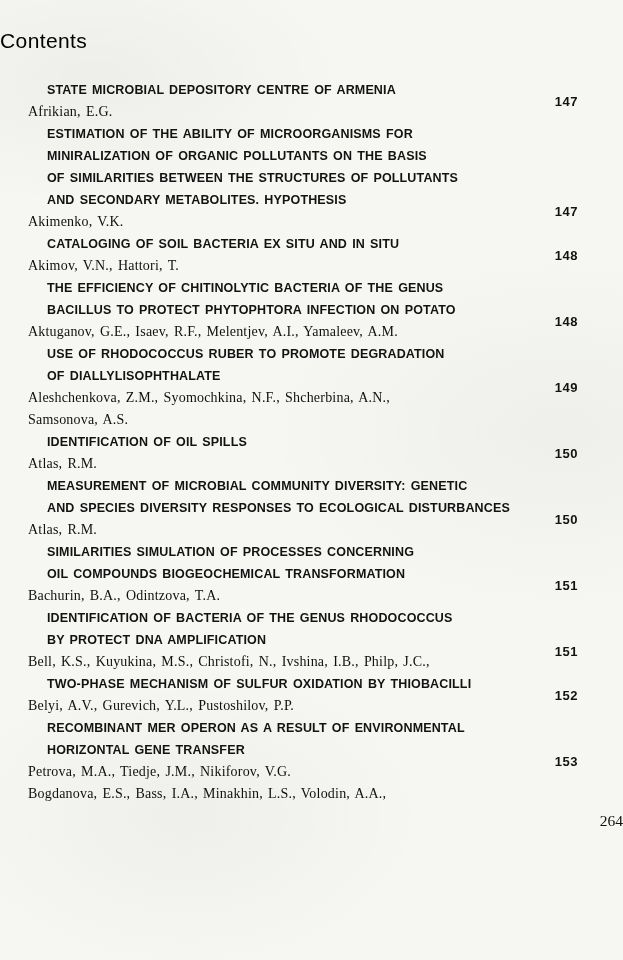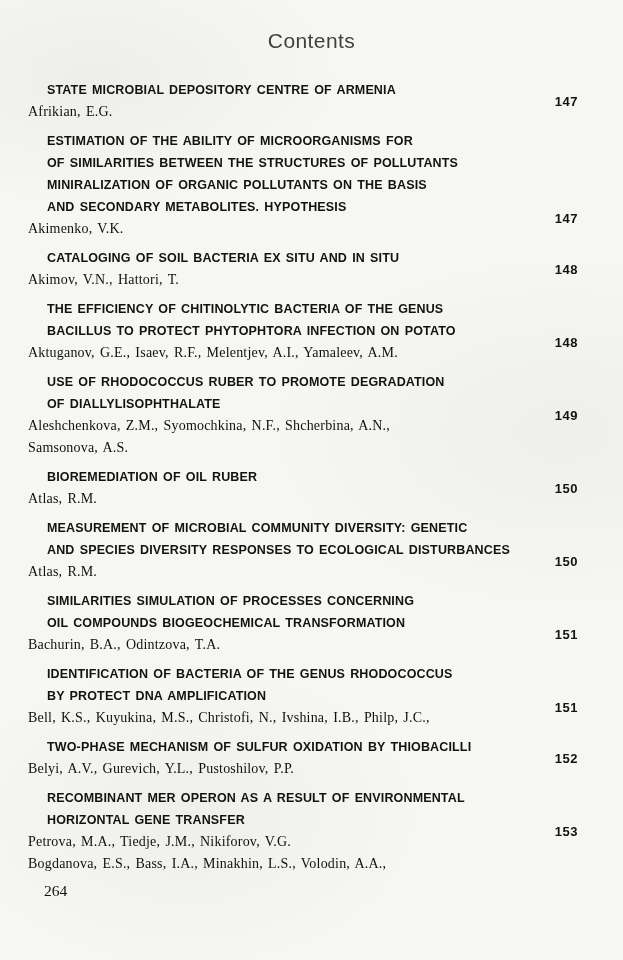--- a/index.html
+++ b/index.html
@@ -16,33 +16,32 @@
     font-family: "Liberation Sans", sans-serif;
   }
   .sheet {
     position: relative;
     width: 623px;
     height: 960px;
     box-sizing: border-box;
     padding-top: 27px;
   }
   .contents-title {
-    text-align: center;
     font-size: 21px;
     line-height: 27px;
     font-weight: normal;
     letter-spacing: 0.4px;
-    color: #404040;
+    color: #000000;
   }
   .toc {
     margin-top: 25px;
     padding-left: 28px;
     padding-right: 45px; 
   }
-  .entry { margin-top: 7px; }
+  .entry { }
   .entry-title { position: relative; }
   .title-line {
     position: relative;
     padding-left: 19px;          
     padding-right: 40px;
     font-size: 12.5px;
     font-weight: bold;
     line-height: 22px;
     letter-spacing: 0.15px;
     word-spacing: 1.5px;
@@ -67,20 +66,21 @@
     white-space: nowrap;
     color: #101010;
   }
   .folio {
     margin-top: 5px;
     padding-left: 44px;
     font-family: "Liberation Serif", serif;
     font-size: 15.5px;
     line-height: 22px;
     color: #101010;
+    text-align: right;
   }
 </style>
 </head>
 <body>
 
 <div class="sheet">
   <div class="contents-title">Contents</div>
 
   <div class="toc">
   <div class="entry">
@@ -88,22 +88,22 @@
           <div class="title-line"><span>STATE MICROBIAL DEPOSITORY CENTRE OF ARMENIA</span><span class="page-num">147</span></div>
         </div>
     <div class="entry-authors">
           <div class="author-line">Afrikian, E.G.</div>
         </div>
   </div>
 
   <div class="entry">
     <div class="entry-title">
           <div class="title-line"><span>ESTIMATION OF THE ABILITY OF MICROORGANISMS FOR</span></div>
+          <div class="title-line"><span>MINIRALIZATION OF ORGANIC POLLUTANTS ON THE BASIS</span></div>
           <div class="title-line"><span>OF SIMILARITIES BETWEEN THE STRUCTURES OF POLLUTANTS</span></div>
-          <div class="title-line"><span>MINIRALIZATION OF ORGANIC POLLUTANTS ON THE BASIS</span></div>
           <div class="title-line"><span>AND SECONDARY METABOLITES. HYPOTHESIS</span><span class="page-num">147</span></div>
         </div>
     <div class="entry-authors">
           <div class="author-line">Akimenko, V.K.</div>
         </div>
   </div>
 
   <div class="entry">
     <div class="entry-title">
           <div class="title-line"><span>CATALOGING OF SOIL BACTERIA EX SITU AND IN SITU</span><span class="page-num">148</span></div>
@@ -129,21 +129,21 @@
           <div class="title-line"><span>OF DIALLYLISOPHTHALATE</span><span class="page-num">149</span></div>
         </div>
     <div class="entry-authors">
           <div class="author-line">Aleshchenkova, Z.M., Syomochkina, N.F., Shcherbina, A.N.,</div>
           <div class="author-line">Samsonova, A.S.</div>
         </div>
   </div>
 
   <div class="entry">
     <div class="entry-title">
-          <div class="title-line"><span>BIOREMEDIATION OF OIL RUBER</span><span class="page-num">150</span></div>
+          <div class="title-line"><span>IDENTIFICATION OF OIL SPILLS</span><span class="page-num">150</span></div>
         </div>
     <div class="entry-authors">
           <div class="author-line">Atlas, R.M.</div>
         </div>
   </div>
 
   <div class="entry">
     <div class="entry-title">
           <div class="title-line"><span>MEASUREMENT OF MICROBIAL COMMUNITY DIVERSITY: GENETIC</span></div>
           <div class="title-line"><span>AND SPECIES DIVERSITY RESPONSES TO ECOLOGICAL DISTURBANCES</span><span class="page-num">150</span></div>

